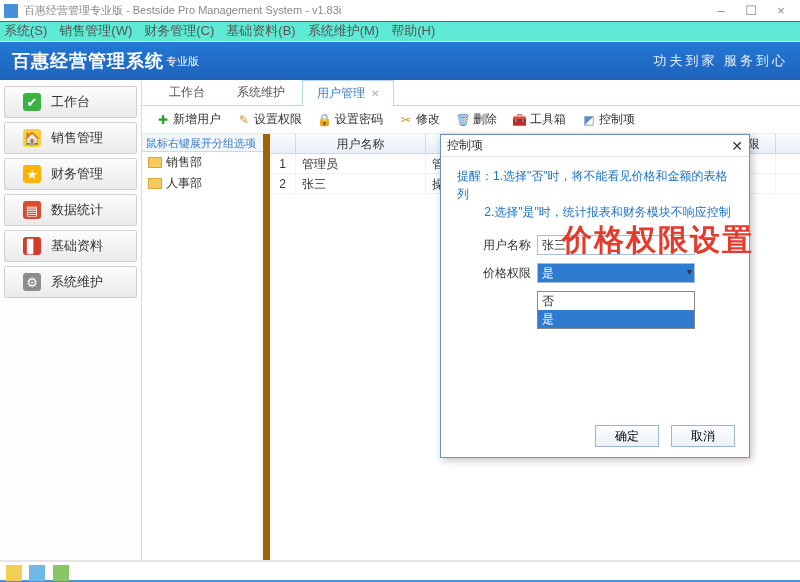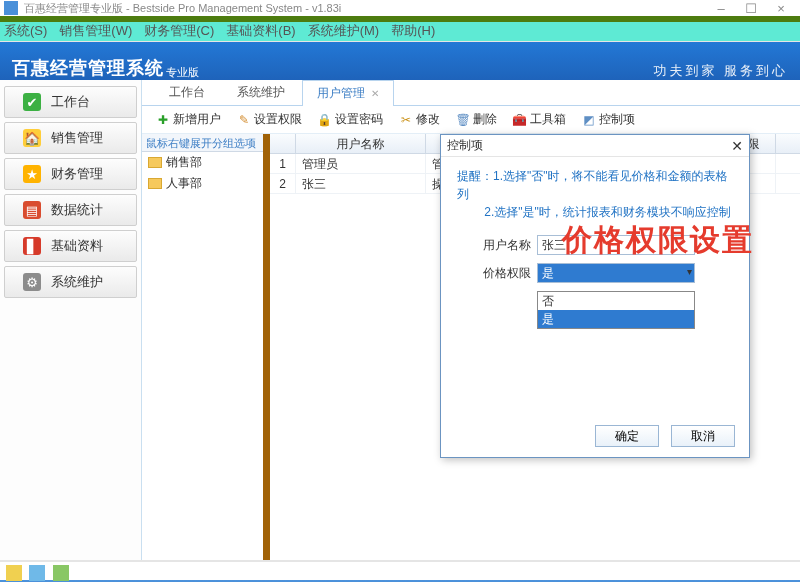--- a/index.html
+++ b/index.html
@@ -1,23 +1,23 @@
 <!DOCTYPE html>
 <html><head>
 <meta charset="utf-8">
 <style>
 * { box-sizing: border-box; margin: 0; padding: 0; font-family: "Microsoft YaHei", sans-serif; }
 body { width: 800px; height: 582px; overflow: hidden; background: #fff; font-size: 12px; color: #333; }
-.titlebar { height: 22px; background: #fff; display: flex; align-items: center; padding: 0 4px; border-bottom: 6px solid #4d7c0f; }
+.titlebar { height: 22px; background: #fff; display: flex; align-items: center; padding: 0 4px; border-bottom: 1px solid #4d7c0f; }
 .titlebar .app-icon { width: 14px; height: 14px; background: #4a90d9; margin-right: 6px; }
 .titlebar .title { flex: 1; color: #888; font-size: 11px; }
 .titlebar .winbtn { width: 30px; text-align: center; color: #888; font-size: 13px; cursor: pointer; }
 .menubar { height: 20px; background: #5eead4; display: flex; padding: 0 4px; font-size: 13px; color: #555; border-bottom: 1px solid #e5e5e5; }
 .menubar span { margin-right: 12px; cursor: pointer; }
-.banner { height: 38px; background: linear-gradient(#2378d6, #1e63ba); display: flex; align-items: flex-end; padding: 0 12px; color: #fff; }
+.banner { height: 38px; background: linear-gradient(#2378d6, #1e63ba); display: flex; align-items: center; padding: 0 12px; color: #fff; }
 .banner .logo { font-size: 18px; font-weight: bold; letter-spacing: 1px; }
 .banner .edition { font-size: 11px; margin-left: 2px; }
 .banner .slogan { margin-left: auto; font-size: 13px; opacity: 0.9; letter-spacing: 3px; }
 .body { display: flex; height: 480px; }
 .sidebar { width: 142px; background: #fdfdfd; border-right: 1px solid #c9dff0; padding: 6px 4px; }
 .sidebtn { display: flex; align-items: center; height: 32px; background: linear-gradient(#fdfdfd,#eaeaea); border: 1px solid #cfcfcf; border-radius: 2px; margin-bottom: 4px; cursor: pointer; padding-left: 18px; font-size: 13px; }
 .sidebtn .ic { width: 18px; height: 18px; margin-right: 10px; border-radius: 3px; display:flex;align-items:center;justify-content:center;font-size:13px; }
 .content { flex: 1; display: flex; flex-direction: column; position: relative; }
 .tabs { height: 26px; display: flex; align-items: flex-end; border-bottom: 1px solid #b8d4ee; padding-left: 12px; gap: 2px; }
 .tab { padding: 4px 14px; font-size: 12px; color: #555; cursor: pointer; border: 1px solid transparent; border-bottom: none; }

